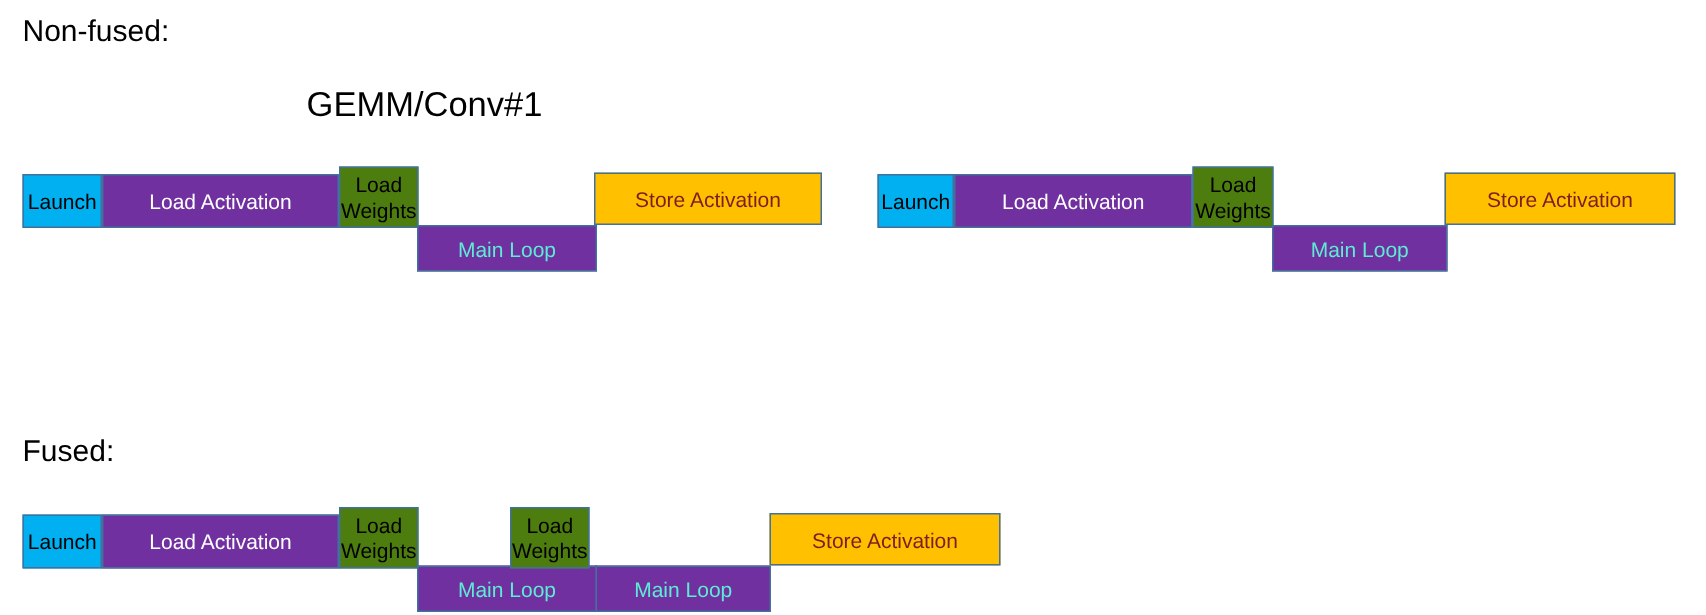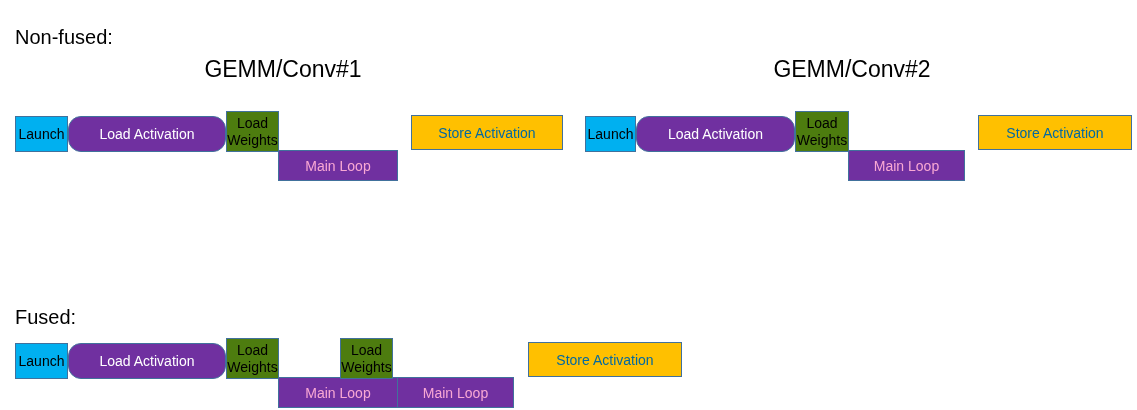--- a/index.html
+++ b/index.html
@@ -22,21 +22,20 @@
     width: 1137px;
     height: 410px;
   }
   .section-label {
     position: absolute;
     font-size: 20px;
     line-height: 22px;
     color: #000000;
     white-space: nowrap;
     letter-spacing: 0px;
-    margin-top: 16px;
   }
   .group-title {
     position: absolute;
     font-size: 23px;
     line-height: 25px;
     color: #000000;
     white-space: nowrap;
     transform: translateX(-50%);
   }
   .bar {
@@ -58,52 +57,49 @@
     background: #00B0F0;
     color: #000000;
     font-size: 14px;
     line-height: 16px;
   }
   .bar.load-activation {
     background: #7030A0;
     color: #ffffff;
     font-size: 14px;
     line-height: 16px;
-    border-radius: 13px;
   }
   .bar.load-weights {
     background: #4d7c0f;
     color: #000000;
     font-size: 14px;
     line-height: 17px;
   }
   .bar.main-loop {
     background: #7030A0;
-    color: #f9a8d4;
+    color: #5eead4;
     font-size: 14px;
     line-height: 16px;
   }
   .bar.store-activation {
     background: #FFC000;
-    color: #0369a1;
+    color: #7f1d1d;
     font-size: 14px;
     line-height: 16px;
-    margin-left: 15px;
   }
 </style>
 </head>
 <body>
 
 <div class="canvas">
 
   <div class="section-label" style="left:15px; top:10px;">Non-fused:</div>
   <div class="section-label" style="left:15px; top:290px;">Fused:</div>
 
   <div class="group-title" style="left:283px; top:57px;">GEMM/Conv#1</div>
-  <div class="group-title" style="left:852px; top:57px;">GEMM/Conv#2</div>
 
   <div class="bar launch" style="left:15px; top:116px; width:53px; height:36px;">
     <span>Launch</span>
   </div>
   <div class="bar load-activation" style="left:68px; top:116px; width:158px; height:36px;">
     <span>Load Activation</span>
   </div>
   <div class="bar load-weights" style="left:226px; top:111px; width:53px; height:41px;">
     <span>Load
 Weights</span>

